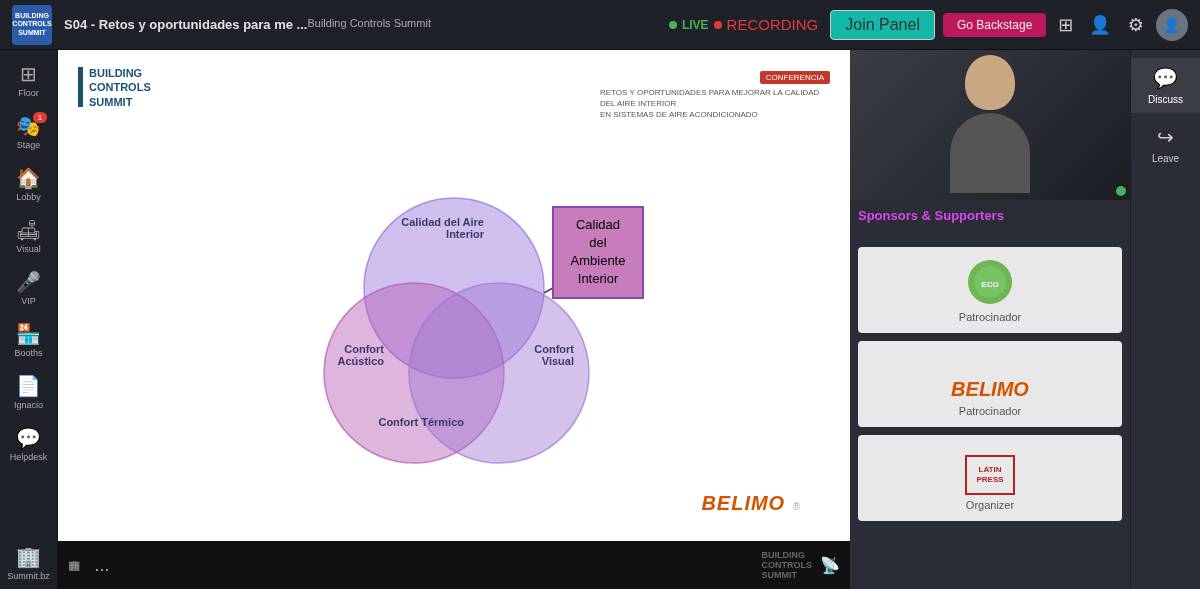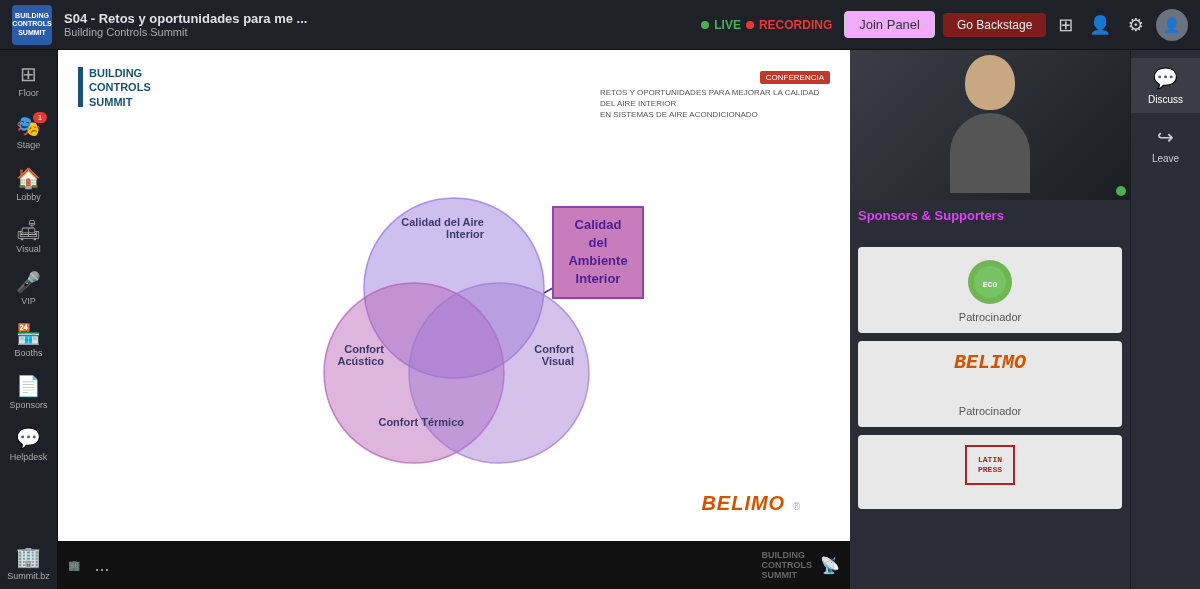--- a/index.html
+++ b/index.html
@@ -19,41 +19,41 @@
     .logo-box {
       width: 40px; height: 40px;
       background: #2a5caa;
       border-radius: 4px;
       display: flex; align-items: center; justify-content: center;
       flex-shrink: 0;
     }
     .logo-text {
       font-size: 7px; color: white; text-align: center; line-height: 1.2; font-weight: bold;
     }
-    .session-info { display: flex; flex-direction: column; flex: 1; }
+    .session-info { display: flex; flex-direction: row; flex: 1; }
     .session-title { color: #e0e0e0; font-size: 13px; font-weight: bold; }
     .session-sub { color: #aaa; font-size: 11px; }
     .live-badge { display: flex; align-items: center; gap: 5px; }
     .dot { width: 8px; height: 8px; border-radius: 50%; }
     .dot-green { background: #4caf50; }
     .dot-red { background: #e53935; }
     .live-text { color: #4caf50; font-size: 12px; font-weight: bold; }
-    .recording-text { color: #e53935; font-size: 12px; font-weight: bold; }
+    .recording-text { color: #e53935; font-size: 15px; font-weight: normal; }
     .topbar-right { display: flex; align-items: center; gap: 8px; }
     .btn-join {
-      background: #f0abfc;
+      background: #14b8a6;
       color: #333;
       border: 1px solid #ccc;
       padding: 5px 14px;
       border-radius: 4px;
-      font-size: 13px;
+      font-size: 16px;
       cursor: pointer;
     }
     .btn-backstage {
-      background: #7f1d1d;
+      background: #be185d;
       color: #eee;
       border: none;
       padding: 5px 14px;
       border-radius: 4px;
       font-size: 12px;
       cursor: pointer;
     }
     .icon-btn {
       color: #ccc;
       font-size: 18px;
@@ -267,23 +267,22 @@
     .sponsors-title { color: #d946ef; font-size: 13px; font-weight: bold; margin-bottom: 24px; }
     .sponsor-card {
       background: #e8e8e8;
       border-radius: 4px;
       padding: 10px;
       margin-bottom: 8px;
       text-align: center;
     }
     .sponsor-logo {
       height: 50px;
-      display: flex; align-items: flex-start; justify-content: center;
+      display: flex; align-items: flex-end; justify-content: center;
       margin-bottom: 4px;
-      font-family: Liberation Mono, monospace;
     }
     .sponsor-label { font-size: 11px; color: #555; }
     .belimo-text { font-size: 20px; font-weight: bold; color: #d35400; font-style: italic; }
 
     
     .side-actions {
       width: 70px;
       background: #2a2d35;
       display: flex;
       flex-direction: column;
@@ -384,21 +383,21 @@
     <div class="sidebar-item">
       <span class="si-icon">🎤</span>
       <span class="si-label">VIP</span>
     </div>
     <div class="sidebar-item">
       <span class="si-icon">🏪</span>
       <span class="si-label">Booths</span>
     </div>
     <div class="sidebar-item">
       <span class="si-icon">📄</span>
-      <span class="si-label">Sponsors</span>
+      <span class="si-label">Ignacio</span>
     </div>
     <div class="sidebar-item">
       <span class="si-icon">💬</span>
       <span class="si-label">Helpdesk</span>
     </div>
     <div class="sidebar-bottom">
       <div class="sidebar-item">
         <span class="si-icon">🏢</span>
         <span class="si-label">Summit.bz</span>
       </div>
@@ -433,21 +432,21 @@
               <circle cx="235" cy="185" r="90" fill="rgba(160,120,210,0.45)" stroke="rgba(160,120,210,0.7)" stroke-width="1.5"></circle>
 
               <line x1="280" y1="105" x2="345" y2="68" stroke="#5a2d82" stroke-width="1.5"></line>
             </svg>
 
             <div class="venn-label" style="top:28px; left:130px; width:90px;">Calidad del Aire<br>Interior</div>
             <div class="venn-label" style="top:155px; left:30px; width:90px;">Confort<br>Acústico</div>
             <div class="venn-label" style="top:155px; left:230px; width:80px;">Confort<br>Visual</div>
             <div class="venn-label" style="top:228px; left:100px; width:100px;">Confort Térmico</div>
 
-            <div class="quality-box" style="position:absolute; top:18px; right:0px; background:#c77dbb; border: 2px solid #8e44ad; padding:8px 10px; font-size:13px; font-weight:bold; color:#4c1d95; text-align:center; line-height:1.4; width:92px;">
+            <div class="quality-box" style="position:absolute; top:18px; right:0px; background:#c77dbb; border: 2px solid #8e44ad; padding:8px 10px; font-size:13px; font-weight:normal; color:#000000; text-align:center; line-height:1.4; width:92px;">
               Calidad<br>del<br>Ambiente<br>Interior
             </div>
           </div>
 
           <div style="position:absolute; bottom: 10px; right: 30px;">
             <span style="font-size:20px; font-weight:bold; color:#d35400; font-style:italic; letter-spacing:1px;">BELIMO</span>
             <span style="font-size:10px; color:#aaa; margin-left:3px;">®</span>
           </div>
         </div>
       </div>
@@ -499,20 +498,21 @@
         </div>
         <div class="sponsor-label">Patrocinador</div>
       </div>
 
       <div class="sponsor-card">
         <div class="sponsor-logo">
           <div class="org-logo-box">
             <span style="font-size:8px; font-weight:bold; color:#b22222; text-align:center; line-height:1.2;">LATIN<br>PRESS</span>
           </div>
         </div>
+        <div class="sponsor-label">Organizer</div>
       </div>
     </div>
   </div>
 
   <div class="side-actions">
     <div class="action-btn active">
       <span class="ai">💬</span>
       <span>Discuss</span>
     </div>
     <div class="action-btn">

